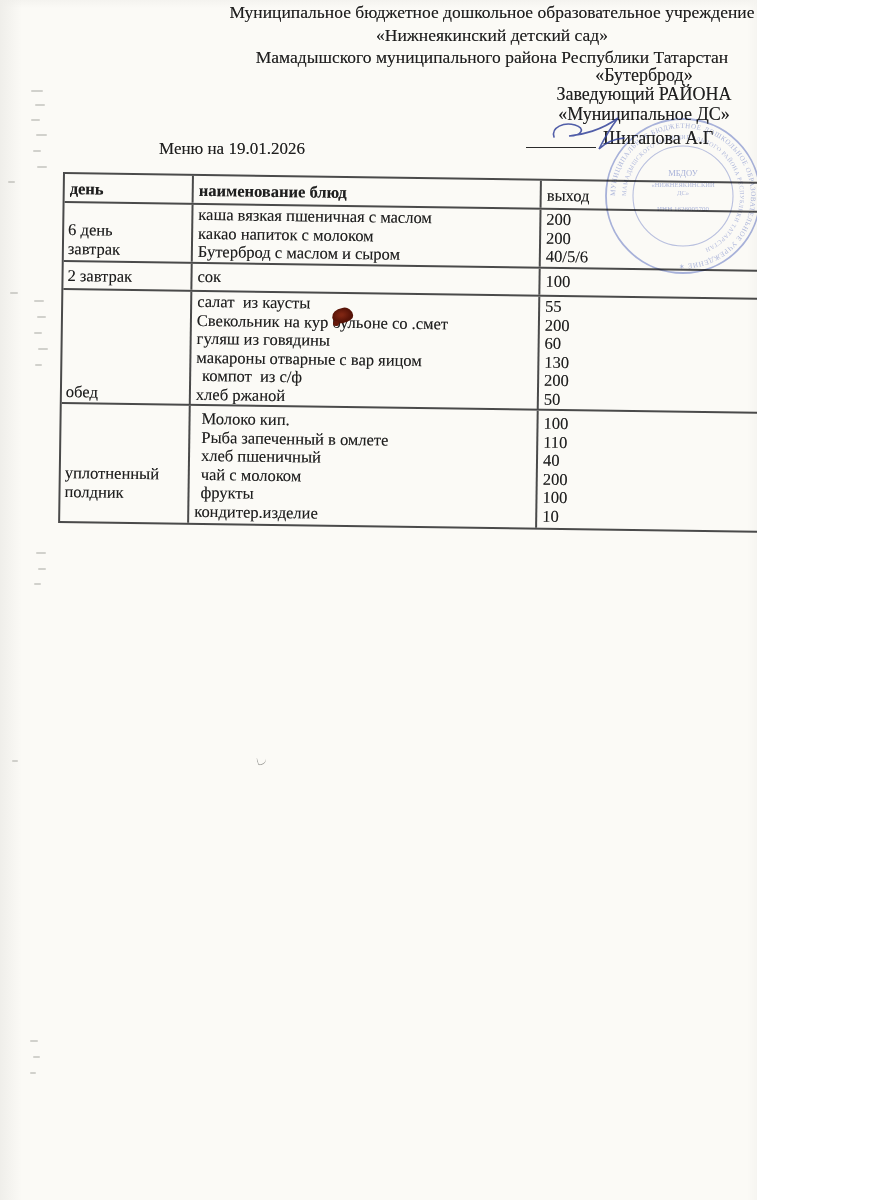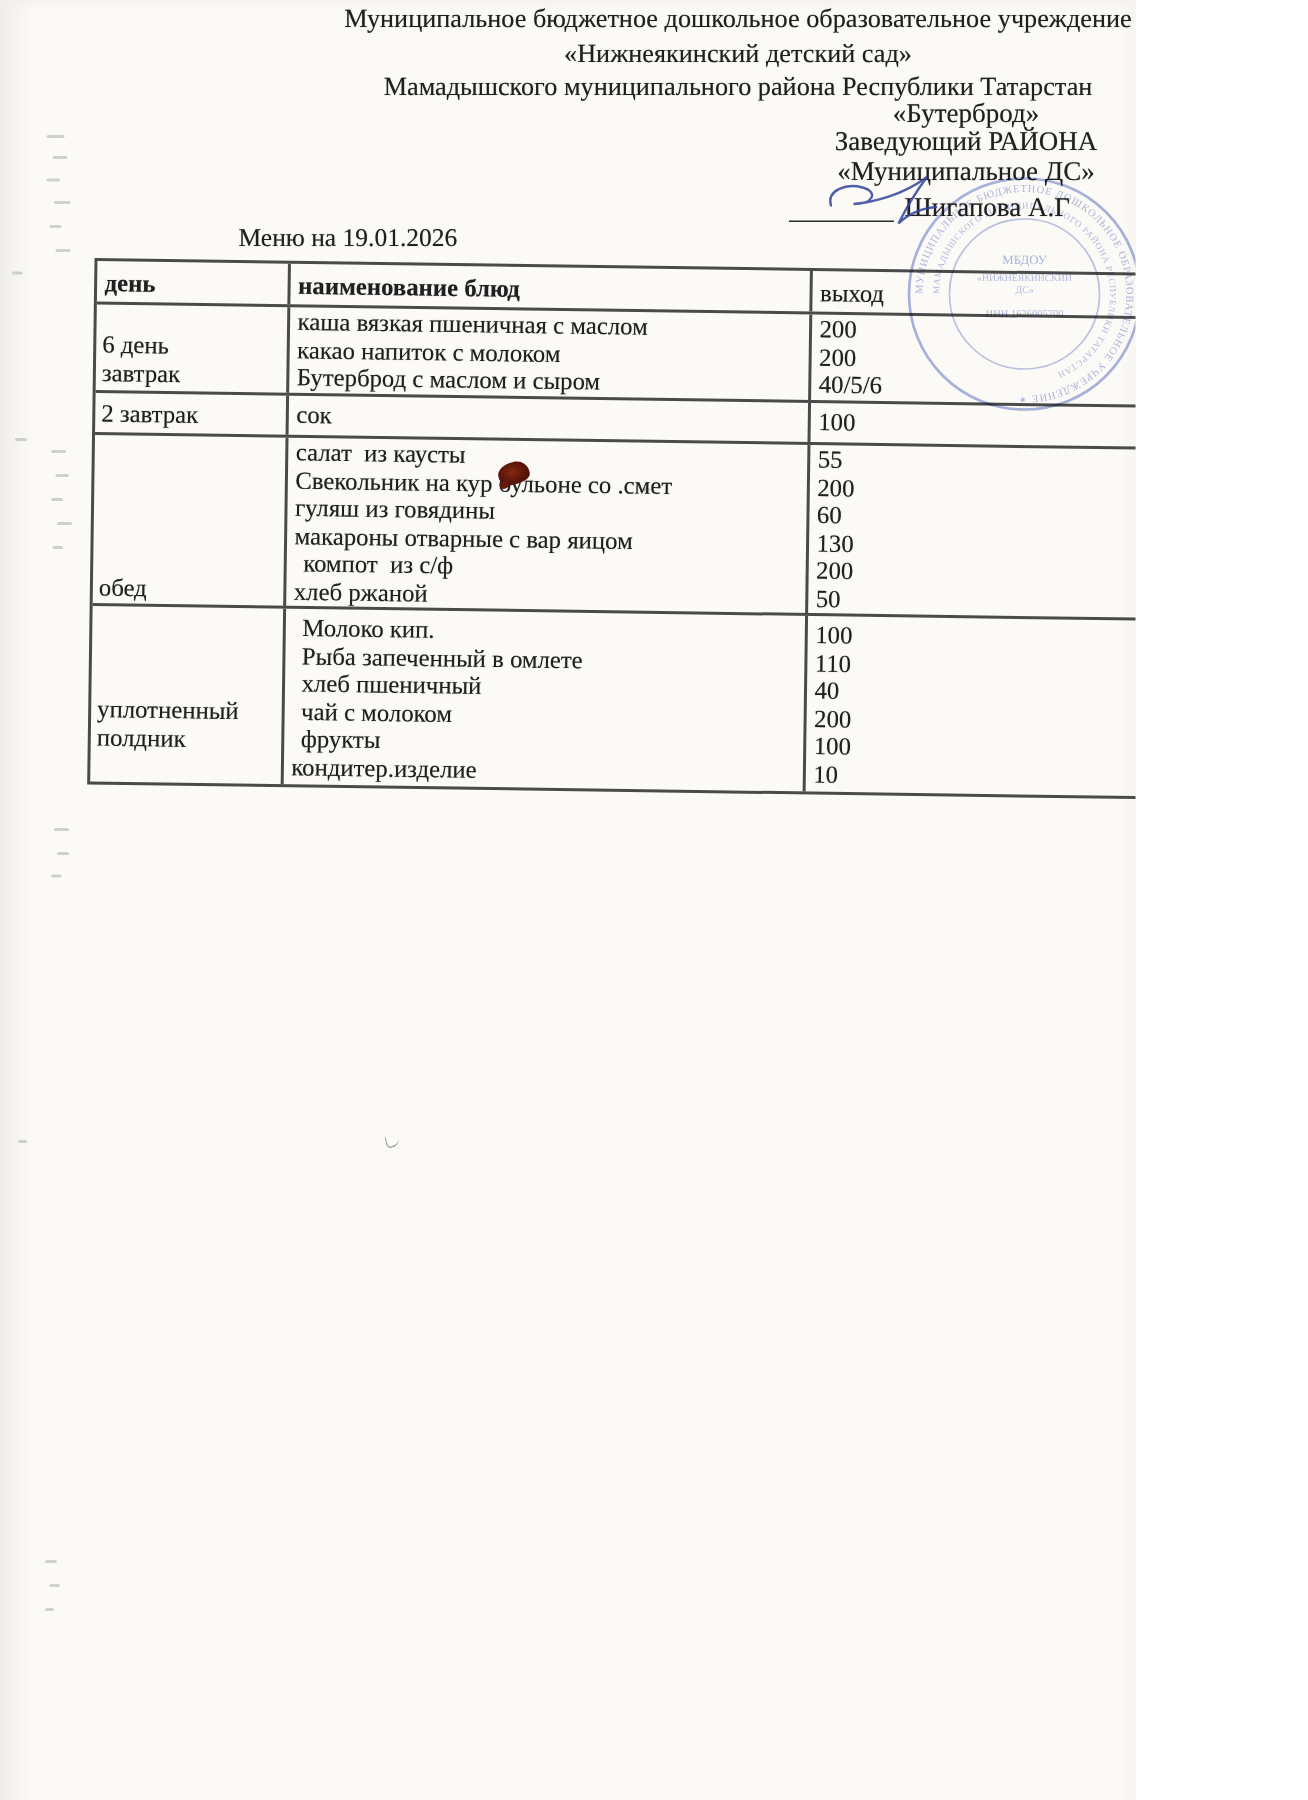--- a/index.html
+++ b/index.html
@@ -19,21 +19,21 @@
 
   
   .org-block { position: absolute; left: 100px; top: 1px; width: 784px; text-align: center;
                font-size: 17.5px; line-height: 22.5px; }
   .approval-block { position: absolute; left: 500px; top: 66px; width: 288px; text-align: center;
                     font-size: 18px; line-height: 19.4px; }
   .sig-row { position: relative; display: flex; justify-content: flex-start; align-items: flex-end;
              gap: 7px; padding-left: 26px; height: 24px; }
   .sig-underline { display: inline-block; width: 70px; border-bottom: 1.8px solid #2a2a2a; height: 20px; }
   .sig-squiggle { position: absolute; left: 48px; top: -10px; width: 118px; height: 36px; }
-  .menu-title { position: absolute; left: 159px; top: 149px; font-size: 17px; }
+  .menu-title { position: absolute; left: 159px; top: 139px; font-size: 17px; }
 
   
   .doc-table {
     position: absolute; left: 63px; top: 172px; width: 707px;
     border: 2px solid #4a4a4a;
     transform: rotate(0.8deg); transform-origin: 0 0;
     font-size: 16.5px; z-index: 1; background: transparent;
   }
   .trow { display: grid; grid-template-columns: 127px 348px 232px; }
   .trow + .trow { border-top: 2px solid #4a4a4a; }

